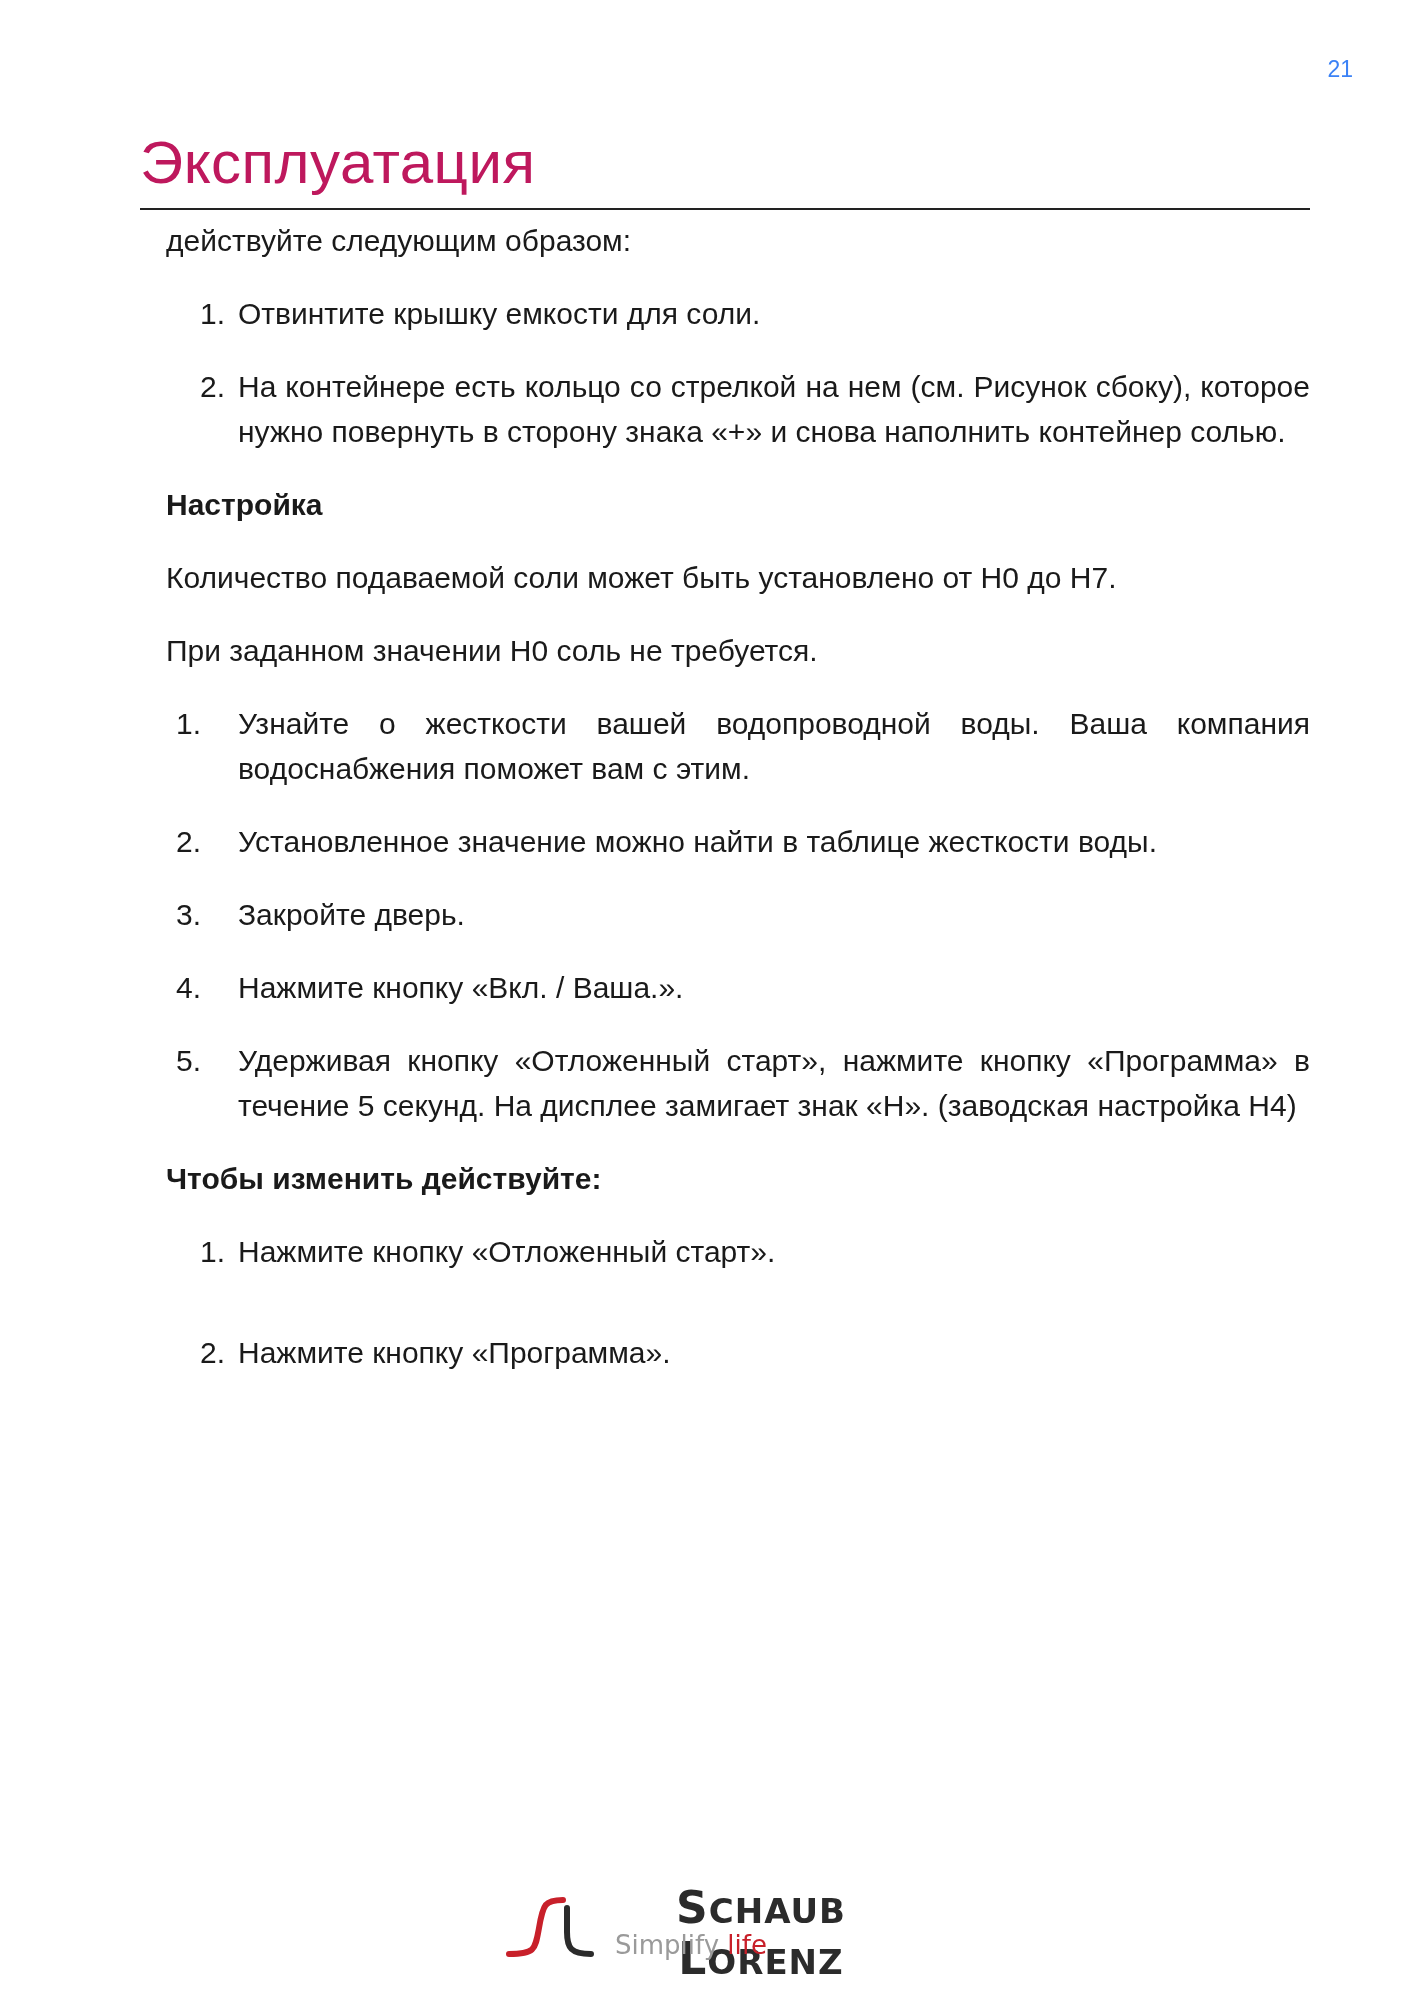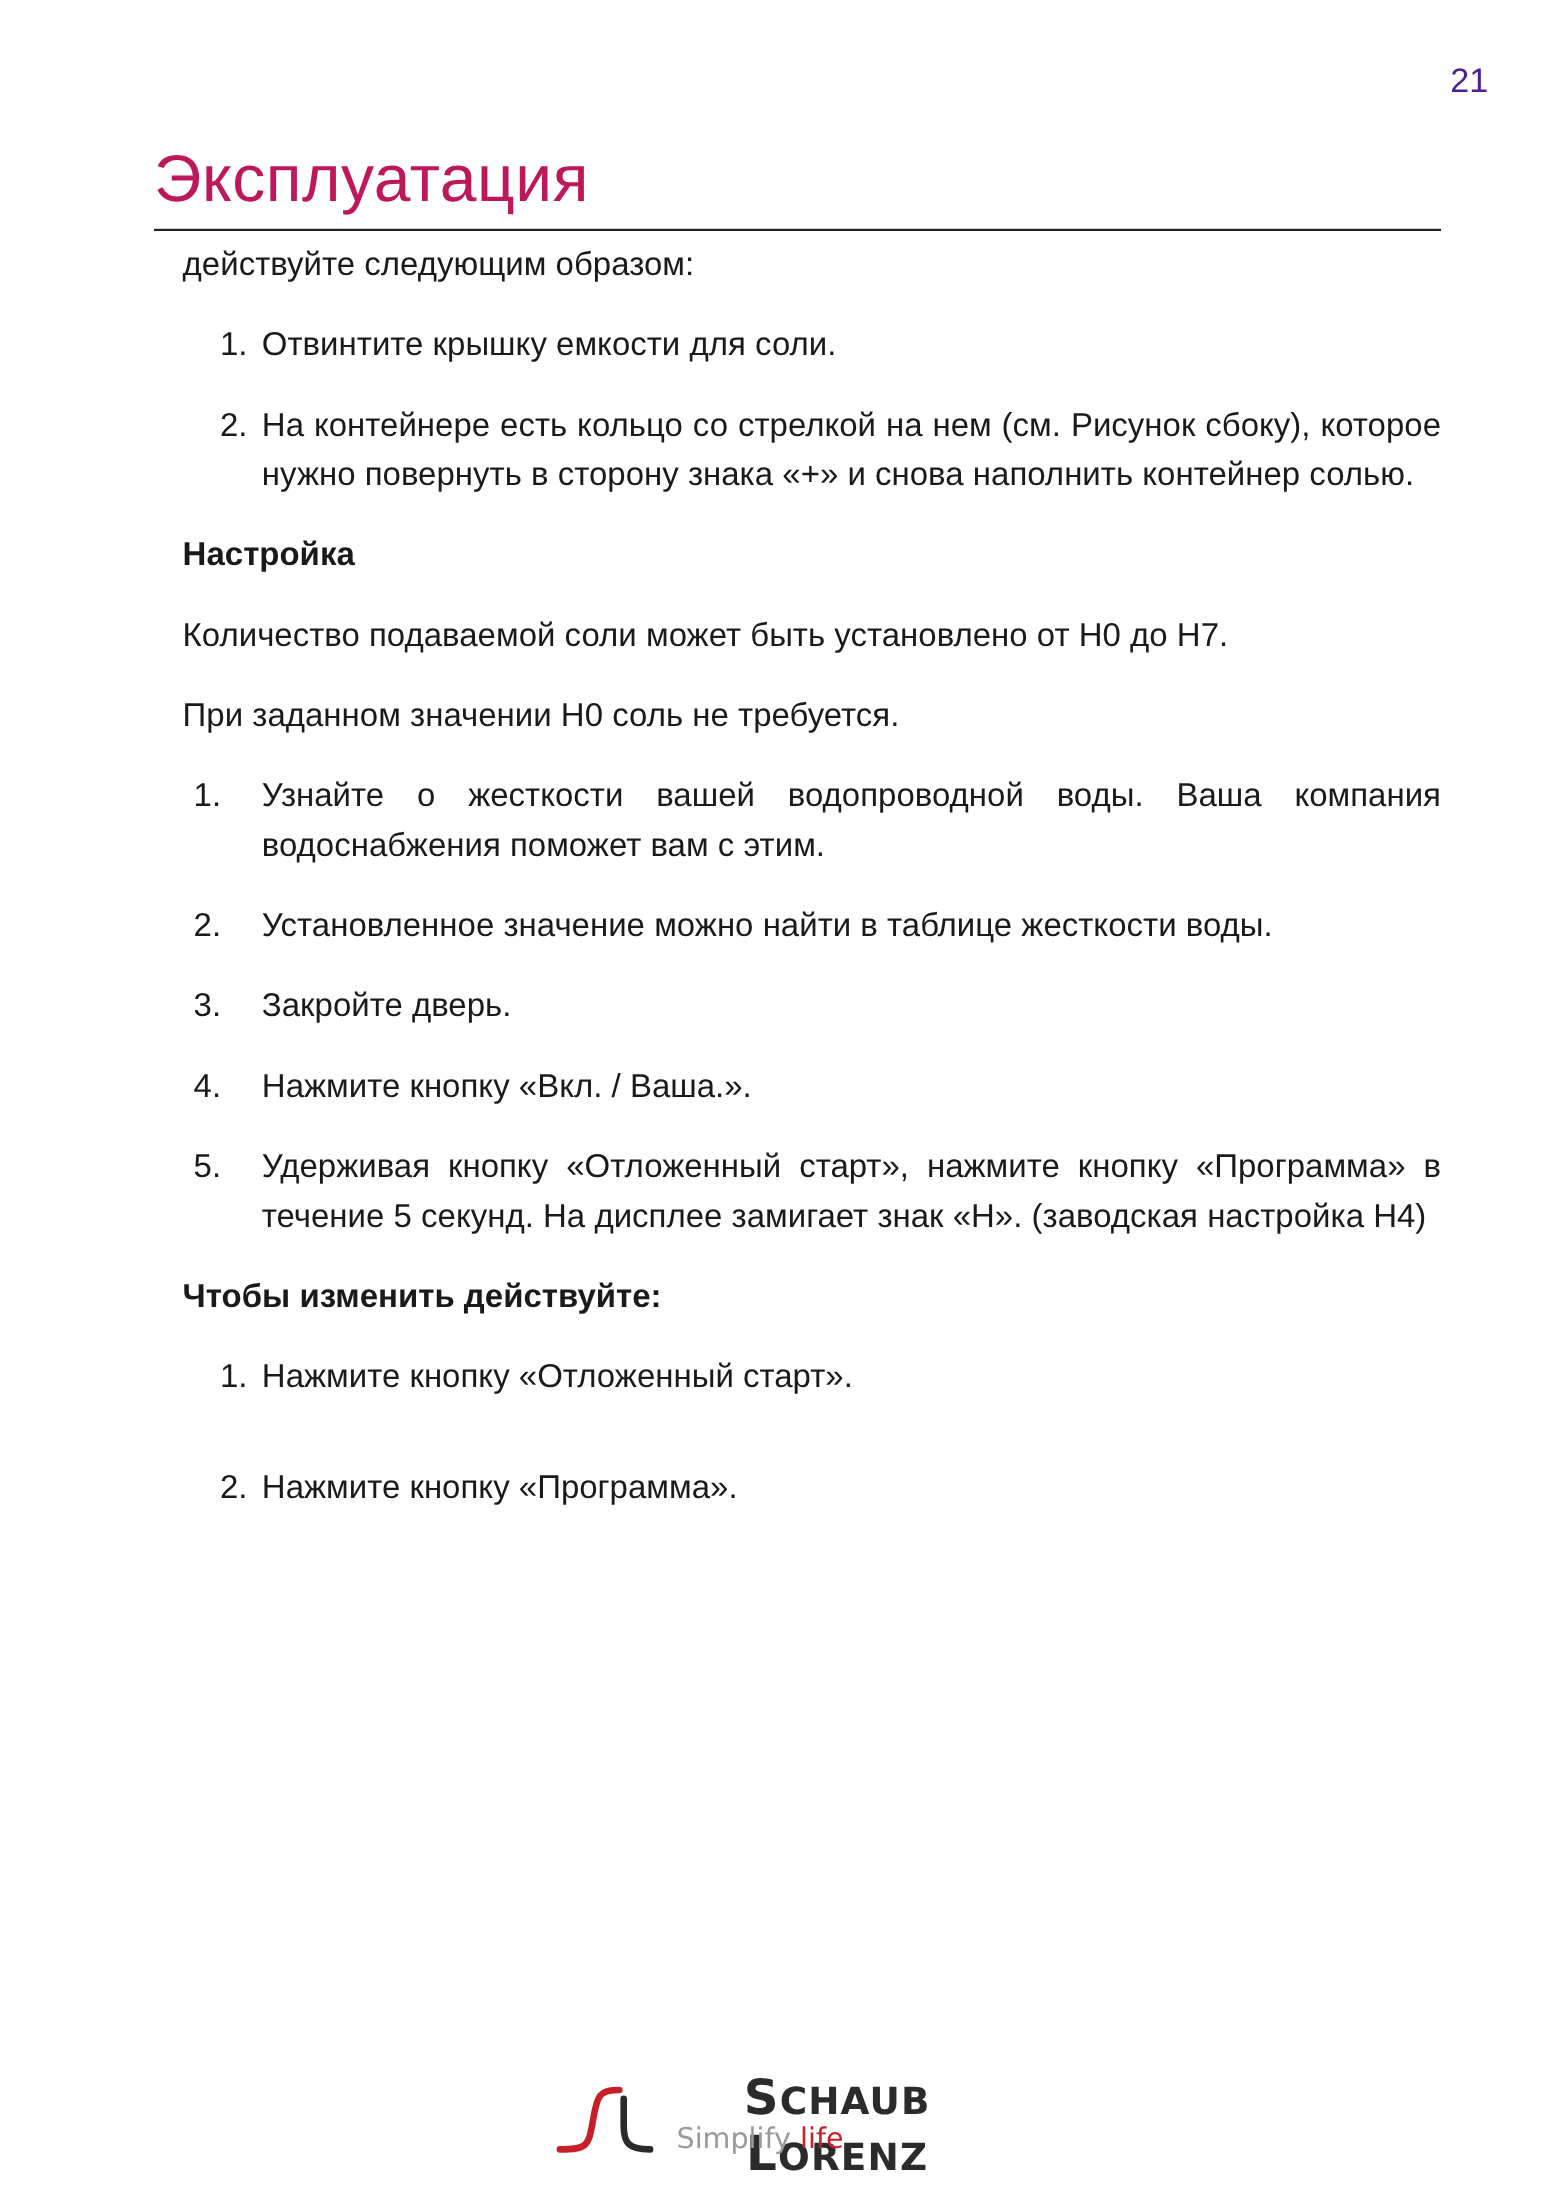--- a/index.html
+++ b/index.html
@@ -1,18 +1,18 @@
 <!DOCTYPE html>
 <html><head>
   <meta charset="utf-8">
   <style>
     html, body { margin: 0; padding: 0; background: #ffffff; }
     body { width: 1409px; height: 2000px; position: relative; overflow: hidden;
       font-family: "Liberation Sans Narrow", "Liberation Sans", sans-serif; color: #1a1a1a; }
-    .page-number { position: absolute; right: 56px; top: 56px; font-size: 31px; color: #4c1d95; }
+    .page-number { position: absolute; right: 56px; top: 56px; font-size: 23px; color: #3b82f6; }
     .section-title { position: absolute; left: 140px; top: 128px; font-size: 60px; font-weight: normal; margin: 0; letter-spacing: 0.5px; color: #be185d; text-align: right; }
     .title-rule { position: absolute; left: 140px; width: 1170px; top: 208px; height: 0; border-top: 2px solid #222; }
     .content { position: absolute; left: 166px; top: 218px; width: 1144px; font-size: 30px; line-height: 45px; }
     .content p { margin: 0; }
     .bold { font-weight: bold; }
     .item { display: flex; }
     .num { width: 72px; flex: none; text-align: left; padding-left: 10px; box-sizing: border-box; }
     .num.tight { padding-left: 34px; }
     .txt { flex: 1; text-align: justify; }
     .indent { padding-left: 72px; text-align: justify; }

